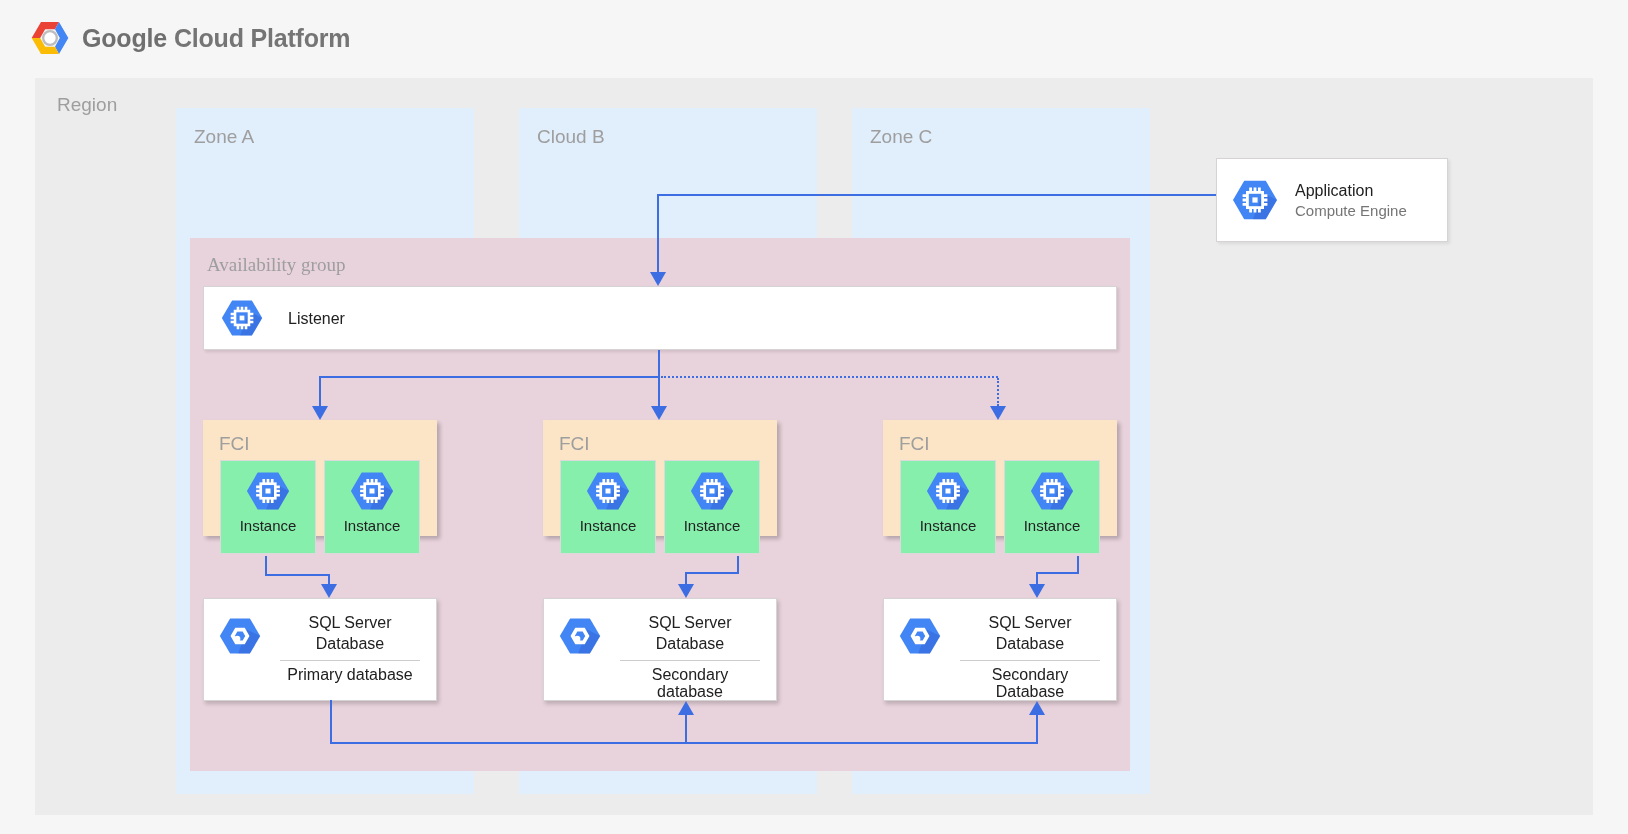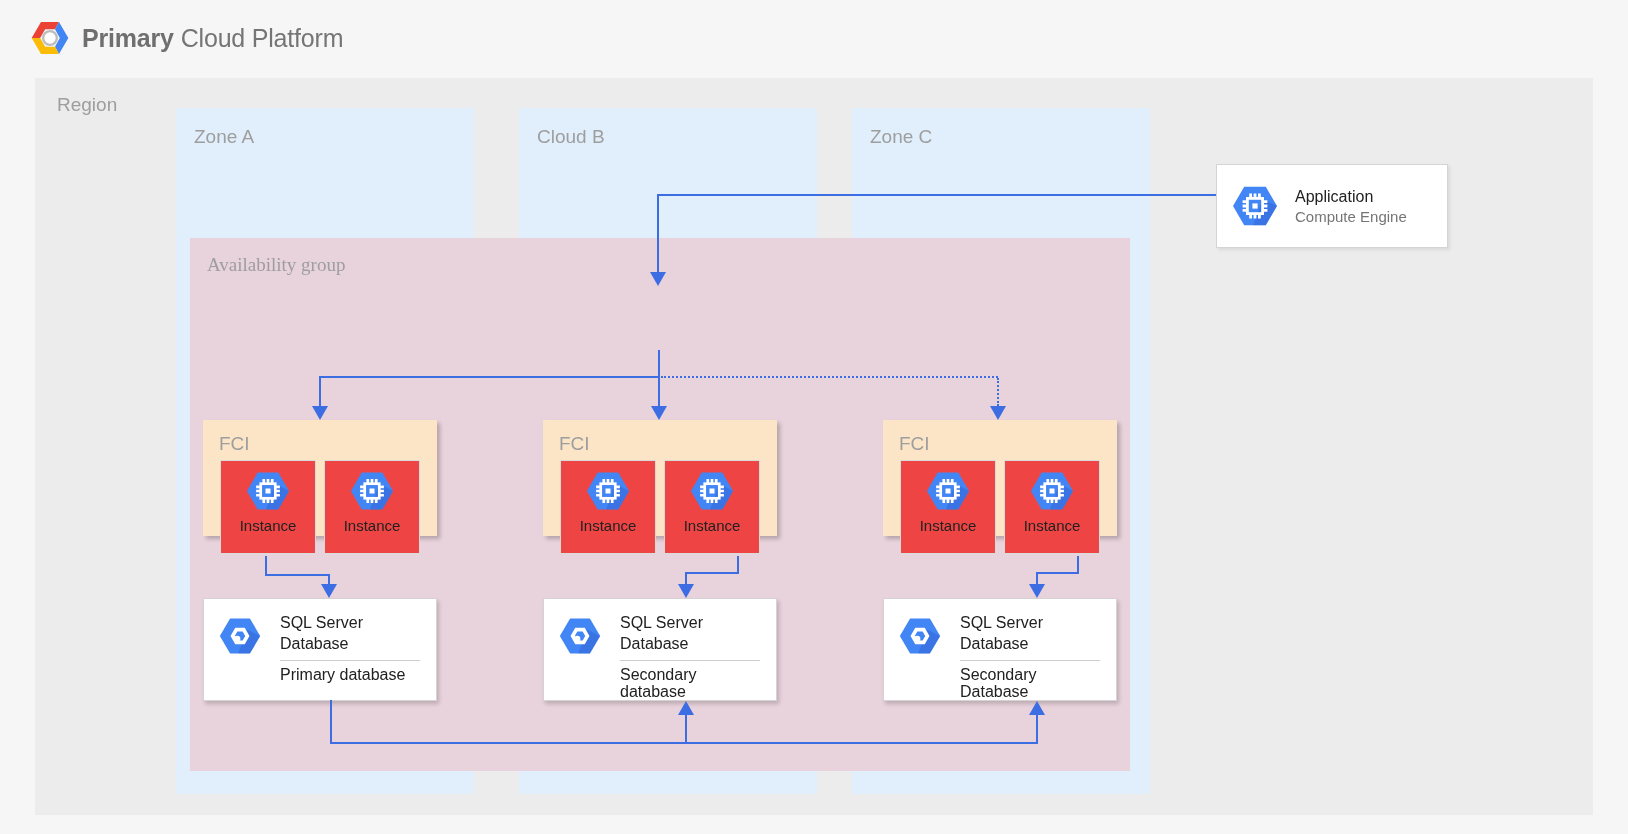--- a/index.html
+++ b/index.html
@@ -4,50 +4,50 @@
 <style>
   html,body{margin:0;padding:0;}
   body{background:#f6f6f6;font-family:"Liberation Sans",sans-serif;-webkit-font-smoothing:antialiased;}
   .canvas{position:relative;width:1628px;height:834px;background:#f6f6f6;overflow:hidden;}
 
   
   .logo{position:absolute;left:30px;top:18px;display:flex;align-items:center;}
   .logo svg{width:40px;height:40px;}
   .logo-text{margin-left:12px;font-size:25px;color:#757575;letter-spacing:-0.2px;}
   .logo-text .b1{font-weight:700;color:#6f6f6f;margin-right:7px;}
-  .logo-text .b2{font-weight:400;}
+  .logo-text .b2{font-weight:700;}
 
   
   .region{position:absolute;left:35px;top:78px;width:1558px;height:737px;background:#ececec;}
   .panel-label{position:absolute;font-size:19px;color:#9e9e9e;}
   .zone{position:absolute;top:108px;width:298px;height:686px;background:#e1eefc;}
   .zone .panel-label{left:18px;top:18px;}
   .ag{position:absolute;left:190px;top:238px;width:940px;height:533px;background:#e8d2db;}
 
   
   .card{position:absolute;background:#fff;border:1px solid #d6d3d4;box-sizing:border-box;}
-  .app-card{left:1216px;top:164px;width:232px;height:84px;display:flex;align-items:center;padding:0 10px 0 14px;box-shadow:2px 2px 3px rgba(0,0,0,0.08);}
+  .app-card{left:1216px;top:158px;width:232px;height:84px;display:flex;align-items:center;padding:0 10px 0 14px;box-shadow:2px 2px 3px rgba(0,0,0,0.08);}
   .app-card .icn{width:48px;height:48px;flex:0 0 auto;}
   .card-text{margin-left:16px;}
   .t1{font-size:16px;line-height:21px;color:#212121;}
   .t2{font-size:15px;line-height:20px;color:#757575;}
   .listener-card{left:203px;top:286px;width:914px;height:64px;display:flex;align-items:center;padding-left:16px;box-shadow:2px 2px 3px rgba(0,0,0,0.1);}
   .listener-card .icn{width:44px;height:44px;flex:0 0 auto;}
   .listener-card .t1{margin-left:24px;}
 
   .fci{position:absolute;top:420px;width:234px;height:116px;background:#fbe5c6;box-shadow:3px 3px 4px rgba(0,0,0,0.22);}
   .fci .panel-label{left:16px;top:13px;}
-  .inst{position:absolute;top:40px;width:96px;height:94px;background:#ef4444;border:1px solid #dadada;box-sizing:border-box;display:flex;flex-direction:column;align-items:center;}
+  .inst{position:absolute;top:40px;width:96px;height:94px;background:#86efac;border:1px solid #dadada;box-sizing:border-box;display:flex;flex-direction:column;align-items:center;}
   .inst .icn{width:46px;height:46px;margin-top:7px;}
   .inst-label{font-size:15px;color:#212121;margin-top:3px;}
   .inst.i1{left:17px;} .inst.i2{left:121px;}
 
   .db{position:absolute;top:598px;width:234px;height:103px;background:#fff;border:1px solid #d6d3d4;box-sizing:border-box;display:flex;padding:13px 10px 0 14px;box-shadow:2px 3px 4px rgba(0,0,0,0.18);}
   .db .icn{width:44px;height:44px;flex:0 0 auto;margin-top:2px;}
-  .db-text{flex:1;margin-left:18px;margin-right:6px;}
+  .db-text{flex:1;margin-left:18px;margin-right:6px;text-align:center;}
   .db-title{font-size:16px;line-height:21px;color:#212121;}
   .db-divider{border-top:1px solid #cfcccd;margin:6px 0 5px 0;}
   .db-sub{font-size:16px;line-height:17px;color:#212121;}
 
   
   .hline{position:absolute;height:2px;background:#3d6de3;}
   .vline{position:absolute;width:2px;background:#3d6de3;}
   .dot-h{position:absolute;height:0;border-top:2px dotted #3d6de3;}
   .dot-v{position:absolute;width:0;border-left:2px dotted #3d6de3;}
   .arr-d{position:absolute;width:0;height:0;border-left:8px solid transparent;border-right:8px solid transparent;border-top:14px solid #3d6de3;}
@@ -60,21 +60,21 @@
 
   <div class="logo">
     <span style="display:flex;">
         <svg viewBox="0 0 24 24" width="100%" height="100%">
           <polygon points="1,12 6.6,2.4 17.4,2.4 15,6.7 9.1,6.7 6.1,12" fill="#EA4335"></polygon>
           <polygon points="17.4,2.4 23,12 17.4,21.6 15,17.3 17.9,12 15,6.7" fill="#4285F4"></polygon>
           <polygon points="6.6,21.6 1,12 6.1,12 9.1,17.3 15,17.3 17.4,21.6" fill="#FBBC05"></polygon>
           <circle cx="12" cy="12" r="4.1" fill="#fff" stroke="#bdbdbd" stroke-width="1.4"></circle>
         </svg>
       </span>
-    <span class="logo-text"><span class="b1">Primary</span><span class="b2">Cloud Platform</span></span>
+    <span class="logo-text"><span class="b1">Google</span><span class="b2">Cloud Platform</span></span>
   </div>
 
   <div class="region">
     <span class="panel-label" style="left:22px;top:16px;">Region</span>
   </div>
 
   <div class="zone" style="left:176px;">
     <span class="panel-label">Zone A</span>
   </div>
   <div class="zone" style="left:519px;">
@@ -97,20 +97,32 @@
             <path d="M9.8,5.8v2.4 M12,5.8v2.4 M14.2,5.8v2.4 M9.8,15.8v2.4 M12,15.8v2.4 M14.2,15.8v2.4 M5.8,9.8h2.4 M5.8,12h2.4 M5.8,14.2h2.4 M15.8,9.8h2.4 M15.8,12h2.4 M15.8,14.2h2.4"></path>
           </g>
           <rect x="10.7" y="10.7" width="2.6" height="2.6" fill="#fff"></rect>
         </svg></span>
     <span class="card-text">
       <div class="t1">Application</div>
       <div class="t2">Compute Engine</div>
     </span>
   </div>
 
+  <div class="card listener-card">
+    <span class="icn"><svg viewBox="0 0 24 24" width="100%" height="100%">
+          <polygon points="1,12 6.6,2.4 17.4,2.4 23,12 17.4,21.6 6.6,21.6" fill="#4285f4"></polygon>
+          <polygon points="15.9,8.4 23,12 17.4,21.6 11,21.6" fill="#2a56c6" opacity="0.35"></polygon>
+          <g stroke="#fff" stroke-width="1.4" fill="none">
+            <rect x="8.2" y="8.2" width="7.6" height="7.6"></rect>
+            <path d="M9.8,5.8v2.4 M12,5.8v2.4 M14.2,5.8v2.4 M9.8,15.8v2.4 M12,15.8v2.4 M14.2,15.8v2.4 M5.8,9.8h2.4 M5.8,12h2.4 M5.8,14.2h2.4 M15.8,9.8h2.4 M15.8,12h2.4 M15.8,14.2h2.4"></path>
+          </g>
+          <rect x="10.7" y="10.7" width="2.6" height="2.6" fill="#fff"></rect>
+        </svg></span>
+    <span class="t1">Listener</span>
+  </div>
 
   <div class="fci" style="left:203px;">
     <span class="panel-label">FCI</span>
     <div class="inst i1">
       <span class="icn"><svg viewBox="0 0 24 24" width="100%" height="100%">
             <polygon points="1,12 6.6,2.4 17.4,2.4 23,12 17.4,21.6 6.6,21.6" fill="#4285f4"></polygon>
             <polygon points="15.9,8.4 23,12 17.4,21.6 11,21.6" fill="#2a56c6" opacity="0.35"></polygon>
             <g stroke="#fff" stroke-width="1.4" fill="none">
               <rect x="8.2" y="8.2" width="7.6" height="7.6"></rect>
               <path d="M9.8,5.8v2.4 M12,5.8v2.4 M14.2,5.8v2.4 M9.8,15.8v2.4 M12,15.8v2.4 M14.2,15.8v2.4 M5.8,9.8h2.4 M5.8,12h2.4 M5.8,14.2h2.4 M15.8,9.8h2.4 M15.8,12h2.4 M15.8,14.2h2.4"></path>

